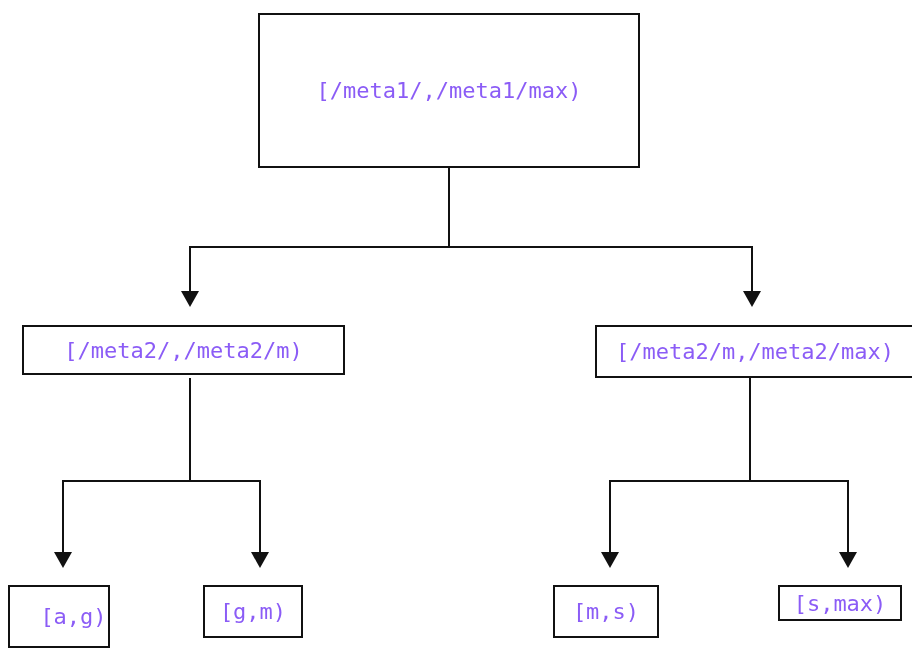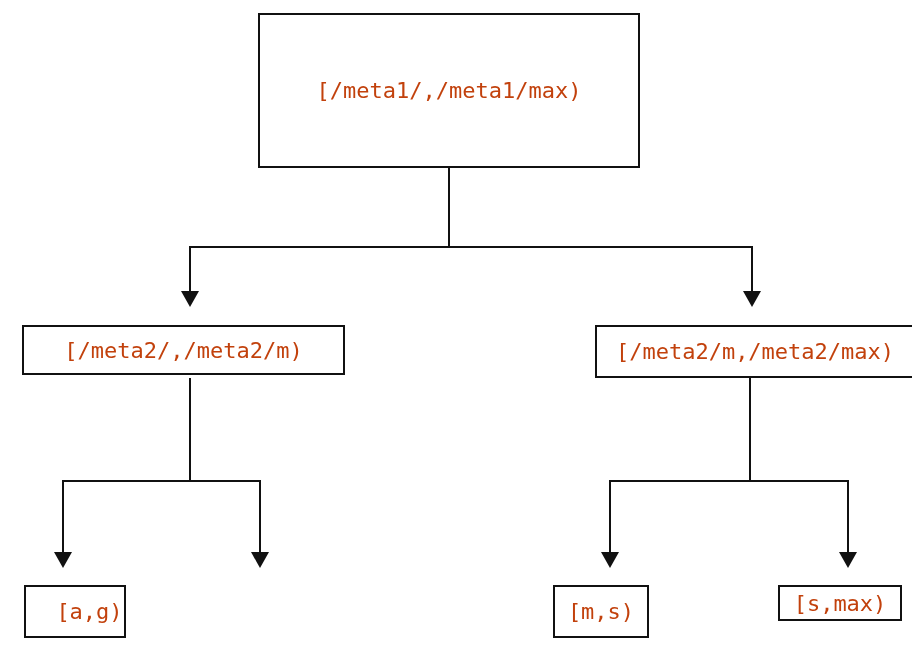--- a/index.html
+++ b/index.html
@@ -17,29 +17,29 @@
   }
   .node {
     position: absolute;
     box-sizing: border-box;
     border: 2px solid #111111;
     background: #ffffff;
     display: flex;
     align-items: center;
     justify-content: center;
     font-size: 22px;
-    color: #c2410c;
+    color: #8b5cf6;
     white-space: nowrap;
   }
   #node-root  { left: 258px; top: 13px;  width: 382px; height: 155px; }
   #node-mid-left  { left: 22px;  top: 325px; width: 323px; height: 50px; text-align: right; }
   #node-mid-right { left: 583px; top: 325px; width: 320px; height: 53px; margin-left: 12px; }
-  #leaf-0 { left: 24px;   top: 585px; width: 102px; height: 53px; padding-left: 29px; }
+  #leaf-0 { left: 8px;   top: 585px; width: 102px; height: 63px; padding-left: 29px; }
   #leaf-1 { left: 203px; top: 585px; width: 100px; height: 53px; }
-  #leaf-2 { left: 553px; top: 585px; width: 96px; height: 53px; }
+  #leaf-2 { left: 553px; top: 585px; width: 106px; height: 53px; }
   #leaf-3 { left: 778px; top: 585px; width: 124px; height: 36px; }
   svg.connectors {
     position: absolute;
     left: 0; top: 0;
     width: 912px; height: 652px;
     pointer-events: none;
   }
   svg.connectors line { stroke: #111111; stroke-width: 2; }
   svg.connectors polygon { fill: #111111; stroke: none; }
 </style>
@@ -87,20 +87,23 @@
   </div>
 
   <div class="node" id="node-mid-right">
     <span>[/meta2/m,/meta2/max)</span>
   </div>
 
   <div class="node" id="leaf-0">
     <span>[a,g)</span>
   </div>
 
+  <div class="node" id="leaf-1">
+    <span>[g,m)</span>
+  </div>
 
   <div class="node" id="leaf-2">
     <span>[m,s)</span>
   </div>
 
   <div class="node" id="leaf-3">
     <span>[s,max)</span>
   </div>
 
 </div>

